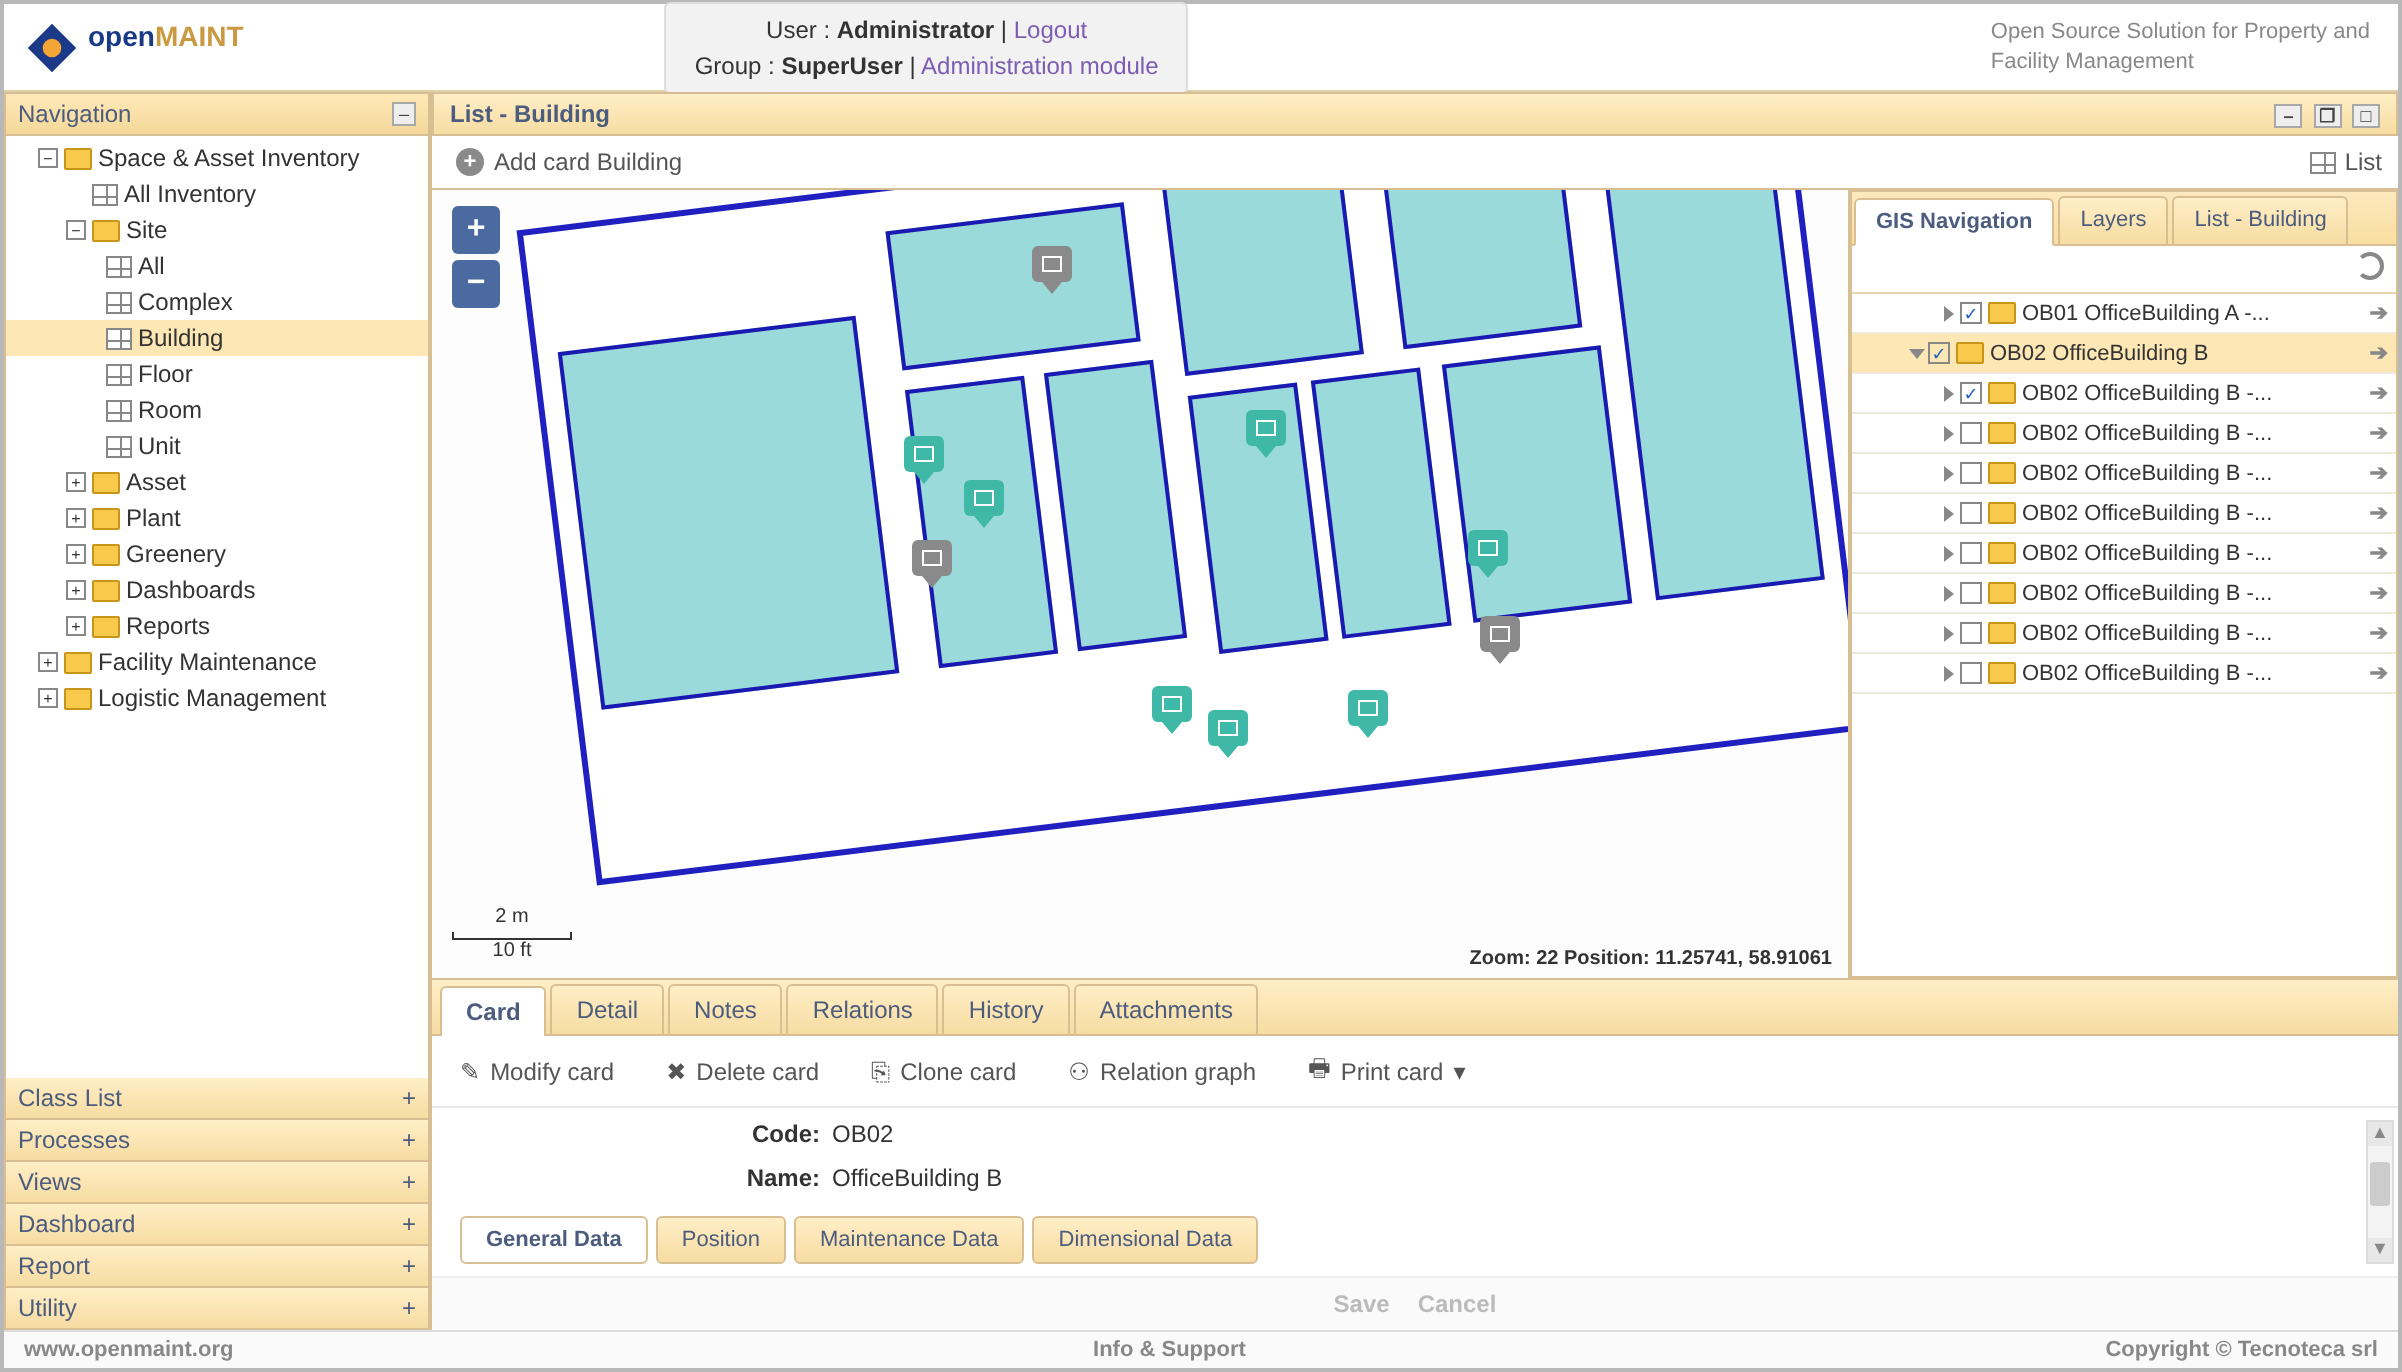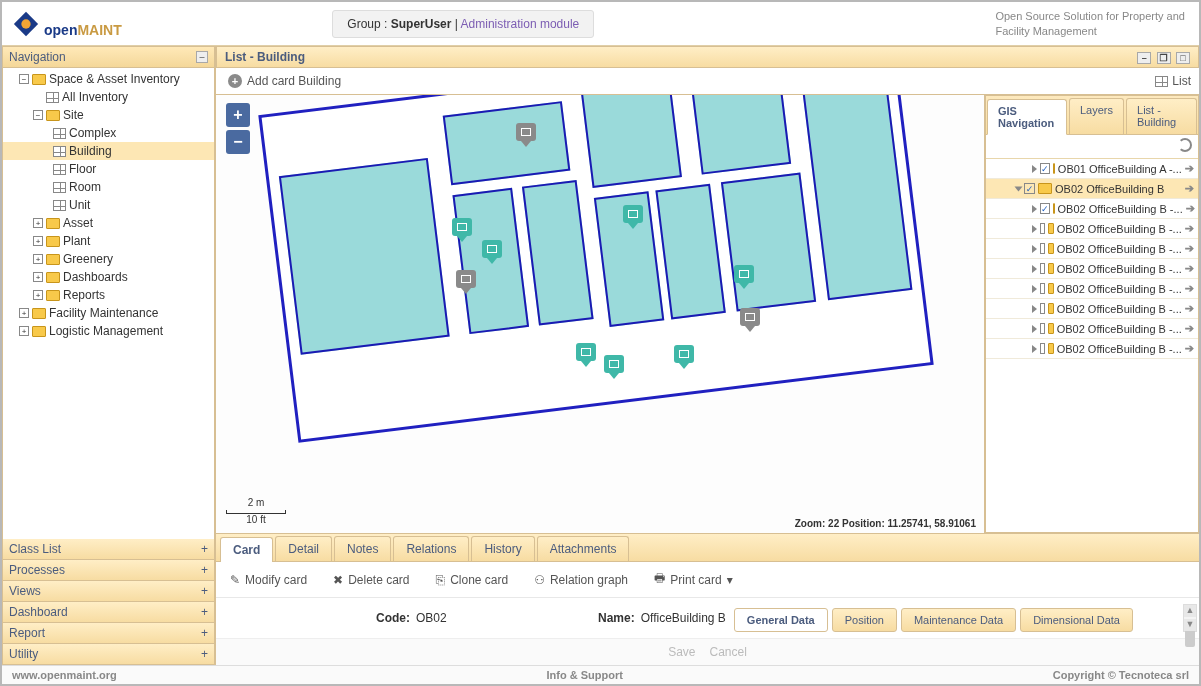--- a/index.html
+++ b/index.html
@@ -1,21 +1,21 @@
 <!DOCTYPE html>
 <html><head>
 <meta charset="utf-8">
 <style>
 * { box-sizing: border-box; margin: 0; padding: 0; font-family: Arial, Helvetica, sans-serif; }
 body { background: #fff; font-size: 12px; color: #333; }
 .outer { border: 2px solid #b8b8b8; width: 1201px; height: 686px; display: flex; flex-direction: column; }
 .title-band { background: #fff; padding: 14px 20px 8px 20px; }
 .title-band h1 { font-size: 36px; color: #1a3a87; font-weight: bold; }
 .app-header { display: flex; align-items: center; height: 44px; border-bottom: 1px solid #e0cfa8; }
-.logo { display: flex; align-items: flex-end; gap: 4px; padding: 0 10px; }
+.logo { display: flex; align-items: flex-start; gap: 4px; padding: 0 10px; }
 .logo-icon { width: 28px; height: 28px; }
 .logo-text { font-weight: bold; font-size: 14px; color: #c99a42; }
 .logo-text .m { color: #1a3a87; }
 .user-box { margin: 0 auto; background: #f2f2f2; border: 1px solid #ddd; border-radius: 3px; padding: 4px 14px; font-size: 12px; text-align: center; line-height: 1.5; }
 .user-box a { color: #7c5db3; text-decoration: none; }
 .tagline { margin-left: auto; padding-right: 14px; text-align: left; font-size: 11px; color: #888; line-height: 1.3; }
 .body-row { display: flex; flex: 1; overflow: hidden; }
 
 .nav-col { width: 214px; background: #fcf3e2; display: flex; flex-direction: column; border-right: 1px solid #d7bf93; }
 .accordion-head { background: linear-gradient(#ffe9b8,#f4d799); border: 1px solid #d7bf93; padding: 3px 6px; font-size: 12px; color: #4b5c7e; display: flex; align-items: center; justify-content: space-between; cursor: pointer; }
@@ -51,66 +51,71 @@
 .scale-bar .bar { width:60px; border:1px solid #333; border-top:none; height:4px; margin-top:2px; }
 .floorplan { position:absolute; left:60px; top:-20px; width:640px; height:330px; border:3px solid #2020c0; background:#fff; transform:rotate(-7deg); }
 .room { position:absolute; background:#9adada; border:2px solid #1a1ab3; }
 .marker { position:absolute; width:20px; height:22px; z-index:3; }
 .marker .mbody { width:20px; height:18px; border-radius:3px; display:flex; align-items:center; justify-content:center; }
 .marker .mtail { width:0; height:0; border-left:5px solid transparent; border-right:5px solid transparent; margin:0 auto; }
 .marker.teal .mbody { background:#3fb8a8; } .marker.teal .mtail { border-top:6px solid #3fb8a8; }
 .marker.grey .mbody { background:#8a8a8a; } .marker.grey .mtail { border-top:6px solid #8a8a8a; }
 .marker .mglyph { width:10px; height:8px; border:1px solid #fff; }
 
-.gis-panel { width:214px; display:flex; flex-direction:column; background:#fcf3e2; border:1px solid #d7bf93; }
+.gis-panel { width:274px; display:flex; flex-direction:column; background:#fcf3e2; border:1px solid #d7bf93; }
 .gis-tabs { display:flex; border-bottom:1px solid #d7bf93; background:linear-gradient(#fde9be,#f9dea0); }
 .gis-tab { padding:5px 10px; font-size:11px; border:1px solid #d7bf93; border-bottom:none; margin:2px 1px 0 1px; background:linear-gradient(#ffeec6,#f7dca2); color:#4b5c7e; border-radius:3px 3px 0 0; cursor:pointer; }
 .gis-tab.active { background:#fff; font-weight:bold; border-bottom:1px solid #fff; position:relative; top:1px; }
 .gis-refresh { text-align:right; padding:3px 6px; background:#fff; border-bottom:1px solid #e8d6ab; }
 .gis-row { display:flex; align-items:center; gap:3px; padding:3px 4px; font-size:11px; background:#fff; border-bottom:1px solid #f0eada; cursor:pointer; white-space:nowrap; overflow:hidden; }
 .gis-row.sel { background:#fde7b4; }
 .gis-row .tri { width:0; height:0; border-top:4px solid transparent; border-bottom:4px solid transparent; border-left:5px solid #888; }
 .gis-row .tri.open { transform:rotate(90deg); }
 .gis-row .cb { width:11px; height:11px; border:1px solid #888; display:inline-flex; align-items:center; justify-content:center; font-size:9px; color:#2060c0; }
 .gis-row .arr { margin-left:auto; color:#888; font-weight:bold; }
 .gis-row.l1 { padding-left:30px; } .gis-row.l2 { padding-left:46px; }
 
 .detail-tabs-row { display:flex; background:linear-gradient(#ffeec6,#f7dca2); border-top:1px solid #d7bf93; border-bottom:1px solid #d7bf93; padding:2px 4px 0 4px; gap:2px; }
 .dtab { padding:5px 12px; font-size:12px; border:1px solid #d7bf93; border-bottom:none; background:linear-gradient(#ffeec6,#f7dca2); color:#4b5c7e; border-radius:3px 3px 0 0; cursor:pointer; }
 .dtab.active { background:#fff; font-weight:bold; position:relative; top:1px; }
 .card-toolbar { display:flex; align-items:center; gap:18px; padding:5px 10px; background:#fff; border-bottom:1px solid #e8e8e8; }
-.card-form { padding:6px 14px; display:flex; flex-direction:row; gap:8px; position:relative; background:#fff; }
+.card-form { padding:6px 14px; display:flex; flex-direction:column; gap:8px; position:relative; background:#fff; }
 .form-row { display:flex; align-items:center; gap:6px; }
 .form-label { width:180px; text-align:right; font-size:12px; color:#333; }
 .form-val { font-size:12px; color:#333; }
 .form-subtabs { display:flex; gap:4px; margin-top:4px; }
 .subtab { padding:5px 12px; font-size:11px; border:1px solid #d7bf93; background:linear-gradient(#ffeec6,#f7dca2); color:#4b5c7e; border-radius:3px; cursor:pointer; }
 .subtab.active { background:#fff; font-weight:bold; }
 .form-scroll { position:absolute; right:2px; top:6px; bottom:6px; width:14px; background:#f4f4f4; border:1px solid #ddd; }
 .form-scroll .thumb { position:absolute; left:1px; right:1px; height:22px; top:20px; background:#ccc; border-radius:2px; }
 .form-scroll .cap { position:absolute; left:0; right:0; height:12px; background:#e8e8e8; text-align:center; font-size:9px; color:#888; }
-.save-cancel { display:flex; gap:14px; justify-content:center; padding:6px 0; background:#fafafa; border-top:1px solid #eee; color:#bbb; }
+.save-cancel { display:flex; gap:14px; justify-content:center; padding:6px 0; background:#fafafa; border-top:1px solid #eee; color:#bbb;font-weight:bold; }
 .footer { display:flex; justify-content:space-between; padding:3px 10px; font-size:11px; color:#888; border-top:1px solid #ddd; background:#fafafa;font-weight:bold; }
 .refresh-icon { display:inline-block; width:14px; height:14px; border:2px solid #888; border-left-color:transparent; border-radius:50%; position:relative; cursor:pointer; }
 </style>
 </head>
 <body>
 
 <div class="outer">
 
   <div class="app-header">
     <div class="logo">
       <svg class="logo-icon" viewBox="0 0 30 30">
         <polygon points="15,2 28,15 15,28 2,15" fill="#1a3a87"></polygon>
         <circle cx="15" cy="15" r="5" fill="#f3a535"></circle>
       </svg>
       <span class="logo-text"><span class="m">open</span><span>MAINT</span></span>
     </div>
     <div class="user-box">
       <div>
+        <span>User :</span>
+        <b>Administrator</b> |
+        <a href="#">Logout</a>
+      </div>
+      <div>
         <span>Group :</span>
         <b>SuperUser</b> |
         <a href="#">Administration module</a>
       </div>
     </div>
     <div class="tagline">
       <div>Open Source Solution for Property and</div>
         <div>Facility Management</div>
     </div>
   </div>
@@ -130,20 +135,24 @@
           </div>
         <div class="tree-node d2">
             <span class="spacer10"></span>
             <span class="icon-grid"></span>
             <span>All Inventory</span>
           </div>
         <div class="tree-node d2">
             <span class="expander">−</span>
             <span class="icon-folder"></span>
             <span>Site</span>
+          </div>
+        <div class="tree-node d3">
+            <span class="icon-grid"></span>
+            <span>All</span>
           </div>
         <div class="tree-node d3">
             <span class="icon-grid"></span>
             <span>Complex</span>
           </div>
         <div class="tree-node d3 sel">
             <span class="icon-grid"></span>
             <span>Building</span>
           </div>
         <div class="tree-node d3">

